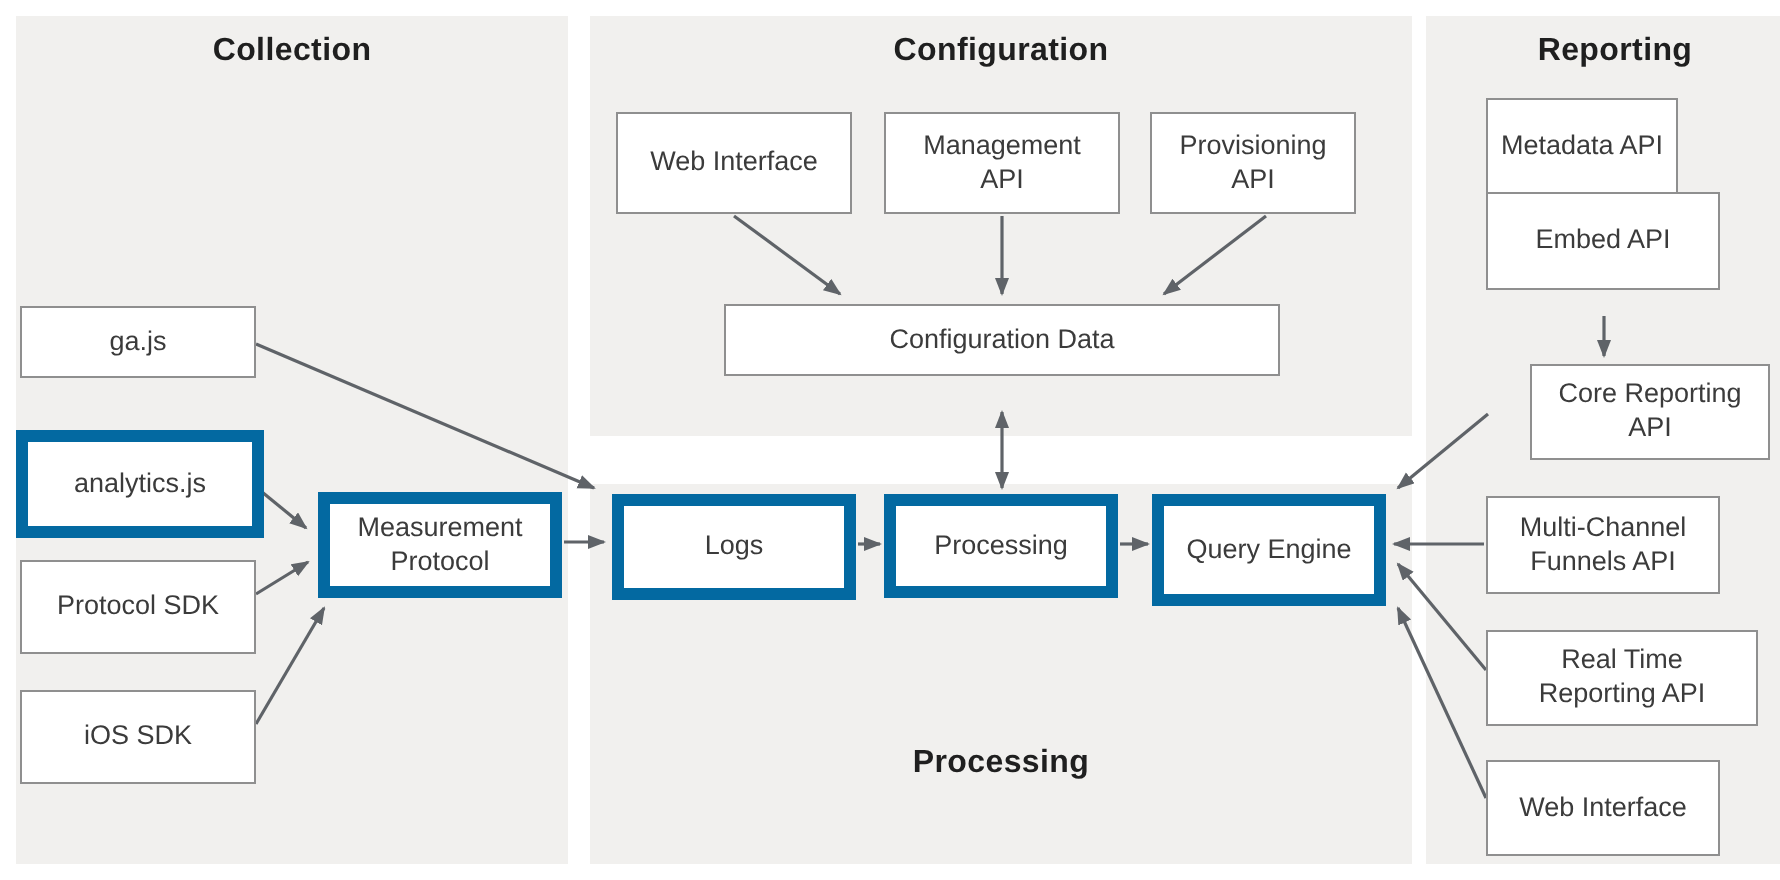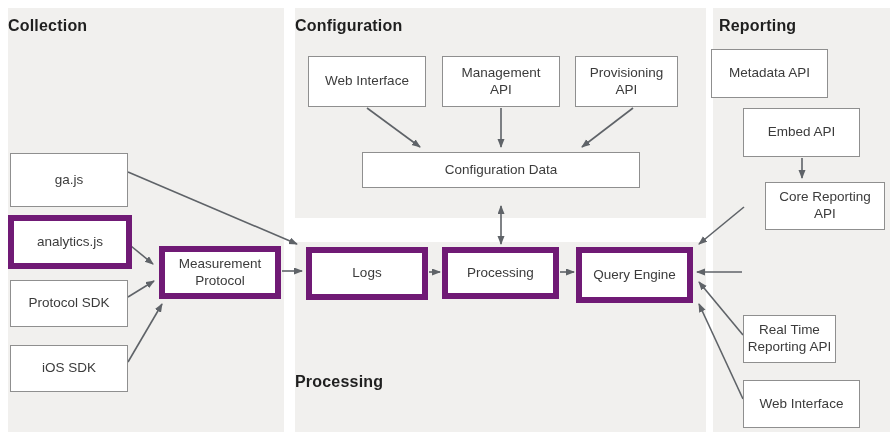--- a/index.html
+++ b/index.html
@@ -2,30 +2,30 @@
 <html><head>
 <meta charset="utf-8">
 <style>
   html,body{margin:0;padding:0;background:#ffffff;}
   #stage{
     position:relative;width:890px;height:440px;background:#ffffff;
     font-family:"Liberation Sans","DejaVu Sans",sans-serif;overflow:hidden;
   }
   .panel{position:absolute;background:#f1f0ee;}
   .panel-title{
-    position:absolute;text-align:left;font-weight:bold;font-size:16px;
+    position:absolute;text-align:center;font-weight:bold;font-size:16px;
     color:#1f1f1f;letter-spacing:.2px;
   }
   .node{
     position:absolute;background:#ffffff;border:1px solid #8f8f8f;
     display:flex;align-items:center;justify-content:center;text-align:center;
     font-size:13.5px;color:#3b3b3b;line-height:1.25;white-space:pre-line;
     box-sizing:border-box;
   }
-  .node.hl{border:6px solid #701a75;text-align:center;}
+  .node.hl{border:6px solid #0369a1;text-align:center;}
   #edges{position:absolute;left:0;top:0;pointer-events:none;}
 </style>
 </head>
 <body>
 
 <div id="stage">
 
   <div class="panel" style="left:8px;top:8px;width:276px;height:424px"></div>
   <div class="panel" style="left:295px;top:8px;width:411px;height:210px"></div>
   <div class="panel" style="left:295px;top:242px;width:411px;height:190px"></div>
@@ -56,39 +56,41 @@
       <line x1="501" y1="225" x2="501" y2="206" marker-end="url(#ah)"></line>
       <line x1="501" y1="225" x2="501" y2="244" marker-end="url(#ah)"></line>
       <line x1="802" y1="158" x2="802" y2="178" marker-end="url(#ah)"></line>
       <line x1="744" y1="207" x2="699" y2="244" marker-end="url(#ah)"></line>
       <line x1="742" y1="272" x2="697" y2="272" marker-end="url(#ah)"></line>
       <line x1="743" y1="335" x2="699" y2="282" marker-end="url(#ah)"></line>
       <line x1="743" y1="399" x2="699" y2="304" marker-end="url(#ah)"></line>
     </g>
   </svg>
 
-  <div class="node" style="left:10px;top:153px;width:118px;height:54px">ga.js</div>
+  <div class="node" style="left:10px;top:153px;width:118px;height:36px">ga.js</div>
   <div class="node hl" style="left:8px;top:215px;width:124px;height:54px">analytics.js</div>
   <div class="node" style="left:10px;top:280px;width:118px;height:47px">Protocol SDK</div>
   <div class="node" style="left:10px;top:345px;width:118px;height:47px">iOS SDK</div>
 
   <div class="node hl" style="left:159px;top:246px;width:122px;height:53px">Measurement
 Protocol</div>
   <div class="node hl" style="left:306px;top:247px;width:122px;height:53px">Logs</div>
   <div class="node hl" style="left:442px;top:247px;width:117px;height:52px">Processing</div>
   <div class="node hl" style="left:576px;top:247px;width:117px;height:56px">Query Engine</div>
 
   <div class="node" style="left:308px;top:56px;width:118px;height:51px">Web Interface</div>
   <div class="node" style="left:442px;top:56px;width:118px;height:51px">Management
 API</div>
   <div class="node" style="left:575px;top:56px;width:103px;height:51px">Provisioning
 API</div>
   <div class="node" style="left:362px;top:152px;width:278px;height:36px">Configuration Data</div>
 
-  <div class="node" style="left:711px;top:49px;width:117px;height:49px">Metadata API</div>
-  <div class="node" style="left:743px;top:108px;width:117px;height:49px">Embed API</div>
+  <div class="node" style="left:743px;top:49px;width:96px;height:49px">Metadata API</div>
+  <div class="node" style="left:743px;top:96px;width:117px;height:49px">Embed API</div>
   <div class="node" style="left:765px;top:182px;width:120px;height:48px">Core Reporting
 API</div>
-  <div class="node" style="left:743px;top:315px;width:93px;height:48px">Real Time
+  <div class="node" style="left:743px;top:248px;width:117px;height:49px">Multi-Channel
+Funnels API</div>
+  <div class="node" style="left:743px;top:315px;width:136px;height:48px">Real Time
 Reporting API</div>
   <div class="node" style="left:743px;top:380px;width:117px;height:48px">Web Interface</div>
 
 </div>
 
 </body></html>

